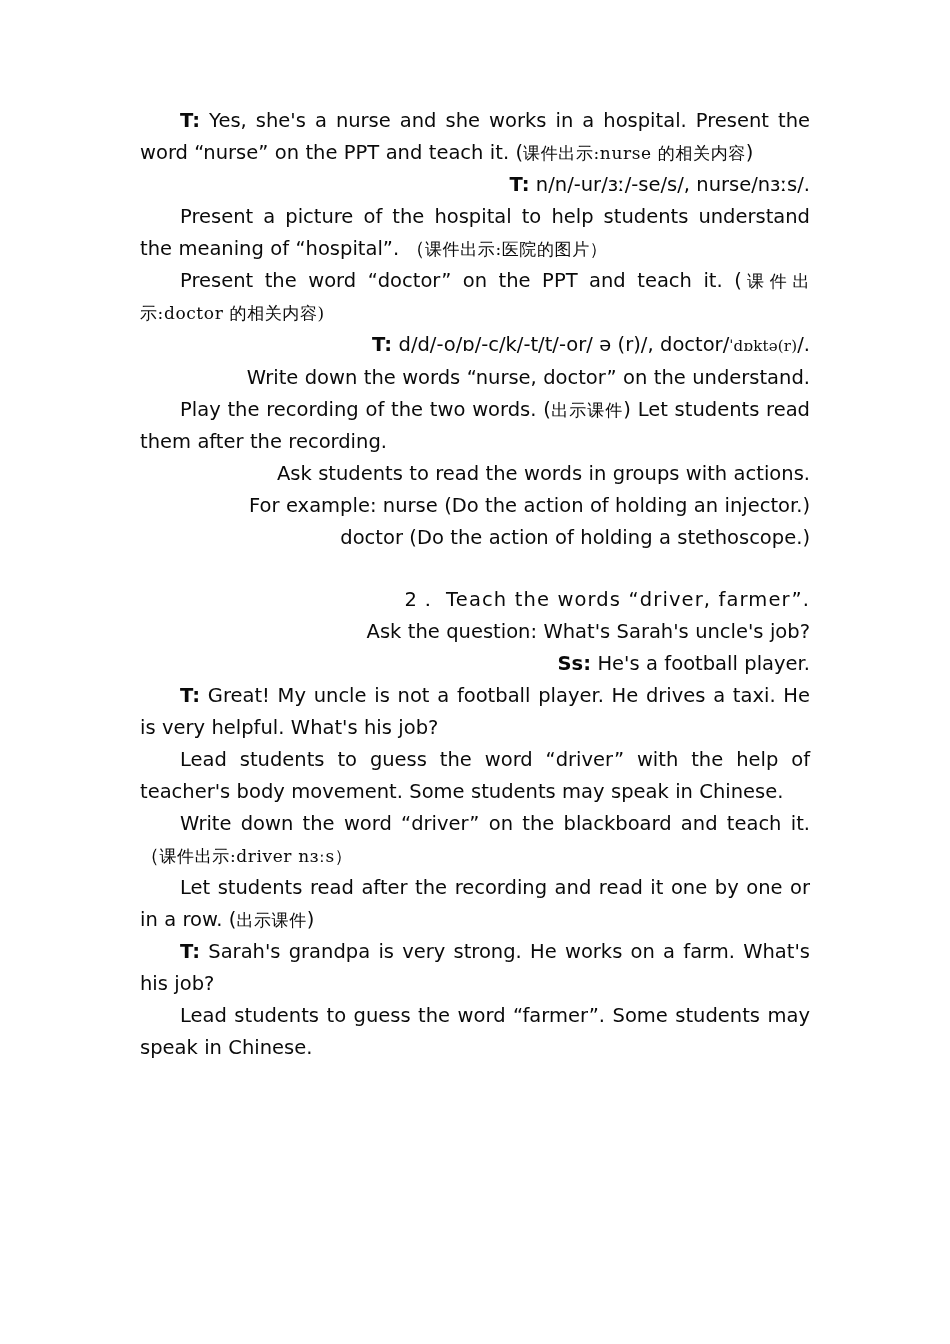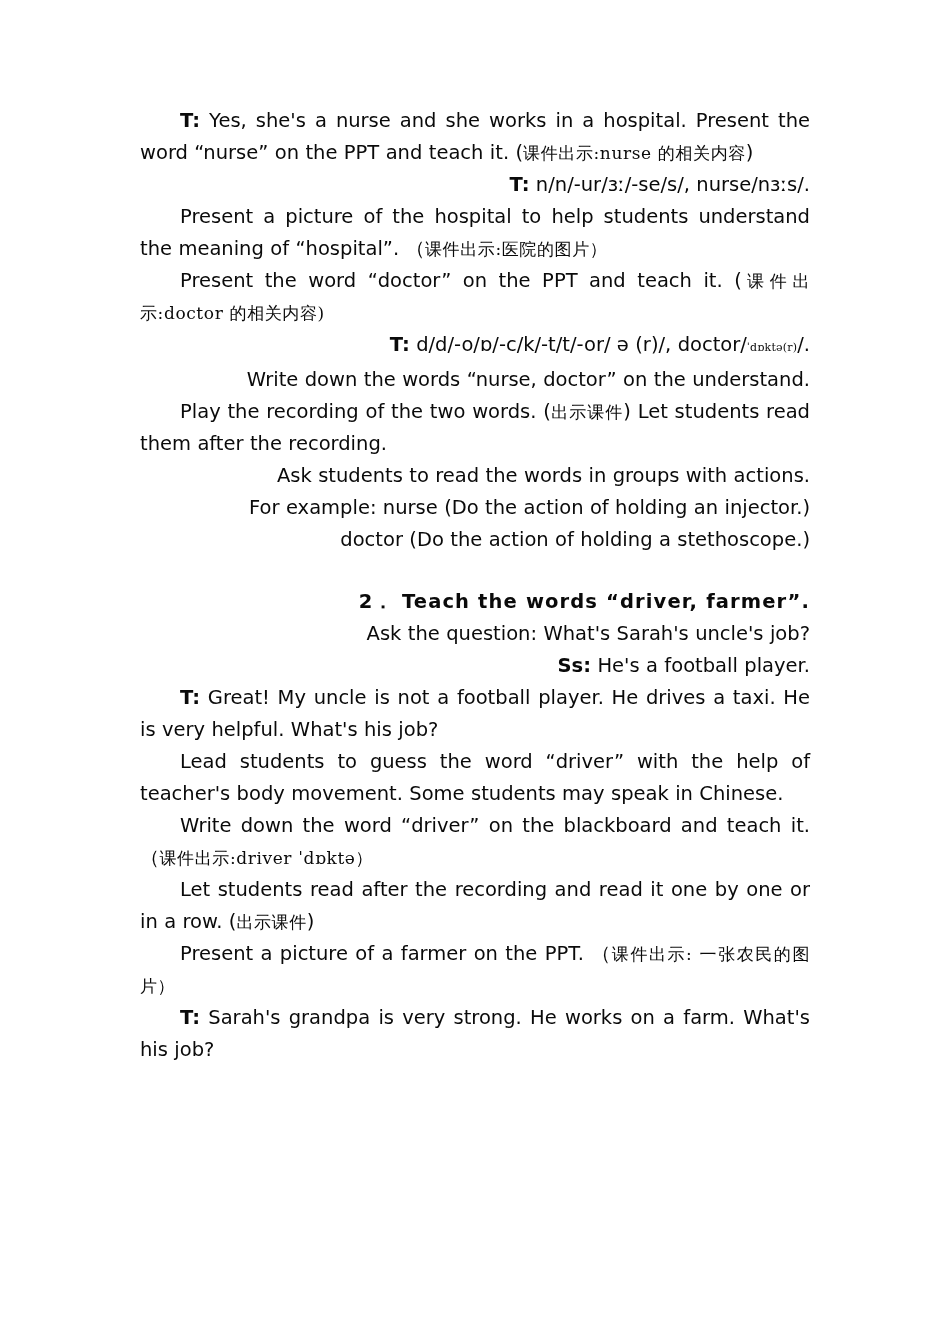--- a/index.html
+++ b/index.html
@@ -44,25 +44,25 @@
   .spk {
     font-weight: bold;
   }
   .cn {
     font-family: "DejaVu Serif", "Liberation Serif", serif;
     font-size: 17px;
     letter-spacing: 0.6px;
   }
   .ipa {
     font-family: "DejaVu Serif", "Liberation Serif", serif;
-    font-size: 11px;
+    font-size: 15px;
     letter-spacing: 0.2px;
   }
   .heading {
-    font-weight: bold;
+    font-weight: normal;
     letter-spacing: 1.1px;
   }
   .gap {
     height: 30px;
   }
 </style>
 </head>
 <body>
 
 <div class="page">
@@ -94,24 +94,24 @@
     <p class="para last-left heading"><span>2． Teach the words “driver, farmer”.</span></p>
 
     <p class="para last-left"><span>Ask the question: What's Sarah's uncle's job?</span></p>
 
     <p class="para last-left"><span class="spk">Ss:</span><span> He's a football player.</span></p>
 
     <p class="para"><span class="spk">T:</span><span> Great! My uncle is not a football player. He drives a taxi. He is very helpful. What's his job?</span></p>
 
     <p class="para"><span>Lead students to guess the word “driver” with the help of teacher's body movement. Some students may speak in Chinese.</span></p>
 
-    <p class="para"><span>Write down the word “driver” on the blackboard and teach it. （</span><span class="cn">课件出示:driver ˈdɒktə</span><span class="cn">）</span></p>
+    <p class="para"><span>Write down the word “driver” on the blackboard and teach it. （</span><span class="cn">课件出示:driver nɜːs</span><span class="cn">）</span></p>
 
 
     <p class="para"><span>Let students read after the recording and read it one by one or in a row. (</span><span class="cn">出示课件</span><span>)</span></p>
 
-    <p class="para"><span>Present a picture of a farmer on the PPT. （</span><span class="cn">课件出示: 一张农民的图片</span><span class="cn">）</span></p>
 
     <p class="para"><span class="spk">T:</span><span> Sarah's grandpa is very strong. He works on a farm. What's his job?</span></p>
 
+    <p class="para"><span>Lead students to guess the word “farmer”. Some students may speak in Chinese.</span></p>
 
   </div>
 </div>
 
 </body></html>

